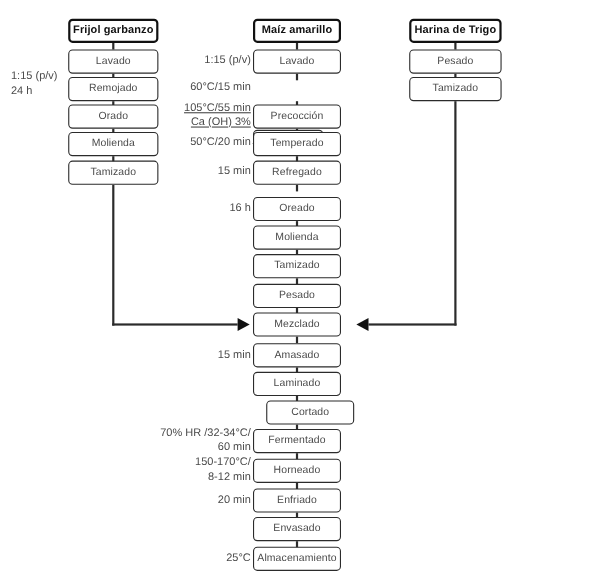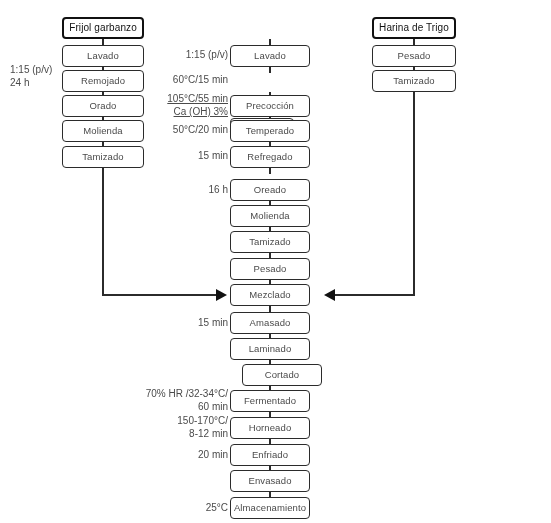--- a/index.html
+++ b/index.html
@@ -32,21 +32,21 @@
     justify-content: center;
     text-align: center;
     line-height: 1.05;
     white-space: nowrap;
     z-index: 3;
   }
   .box.header {
     border-width: 2.2px;
     border-color: #111111;
     color: #111111;
-    font-weight: normal;
+    font-weight: bold;
     font-size: 10px;
   }
 
   
   .note {
     position: absolute;
     color: #4a4a4a;
     font-size: 10px;
     line-height: 1.28;
     white-space: pre-line;
@@ -117,20 +117,21 @@
 
   <div class="box" style="left:62px; top:120px; width:82px; height:22px;">Molienda</div>
   <div class="stub" style="left:102px; top:142px; height:6px;"></div>
 
   <div class="box" style="left:62px; top:146px; width:82px; height:22px;">Tamizado</div>
 
   <div class="vline" style="left:102px; top:168px; height:128px;"></div>
   <div class="hline" style="left:102px; top:294px; width:114px;"></div>
   <div class="arrowhead right" style="left:216px; top:289px;"></div>
 
+  <div class="box header" style="left:230px; top:17px; width:80px; height:22px;">Maíz amarillo</div>
   <div class="stub" style="left:269px; top:39px; height:6px;"></div>
 
   <div class="note right" style="left:150px; top:49px; width:78px;">1:15 (p/v)</div>
   <div class="box" style="left:230px; top:45px; width:80px; height:22px;">Lavado</div>
   <div class="stub" style="left:269px; top:67px; height:6px;"></div>
 
   <div class="note right" style="left:138px; top:74px; width:90px;">60°C/15 min</div>
   <div class="box" style="left:230px; top:70px; width:64px; height:22px;margin-top:48px;">Ablandamiento</div>
   <div class="stub" style="left:269px; top:92px; height:6px;"></div>
 

